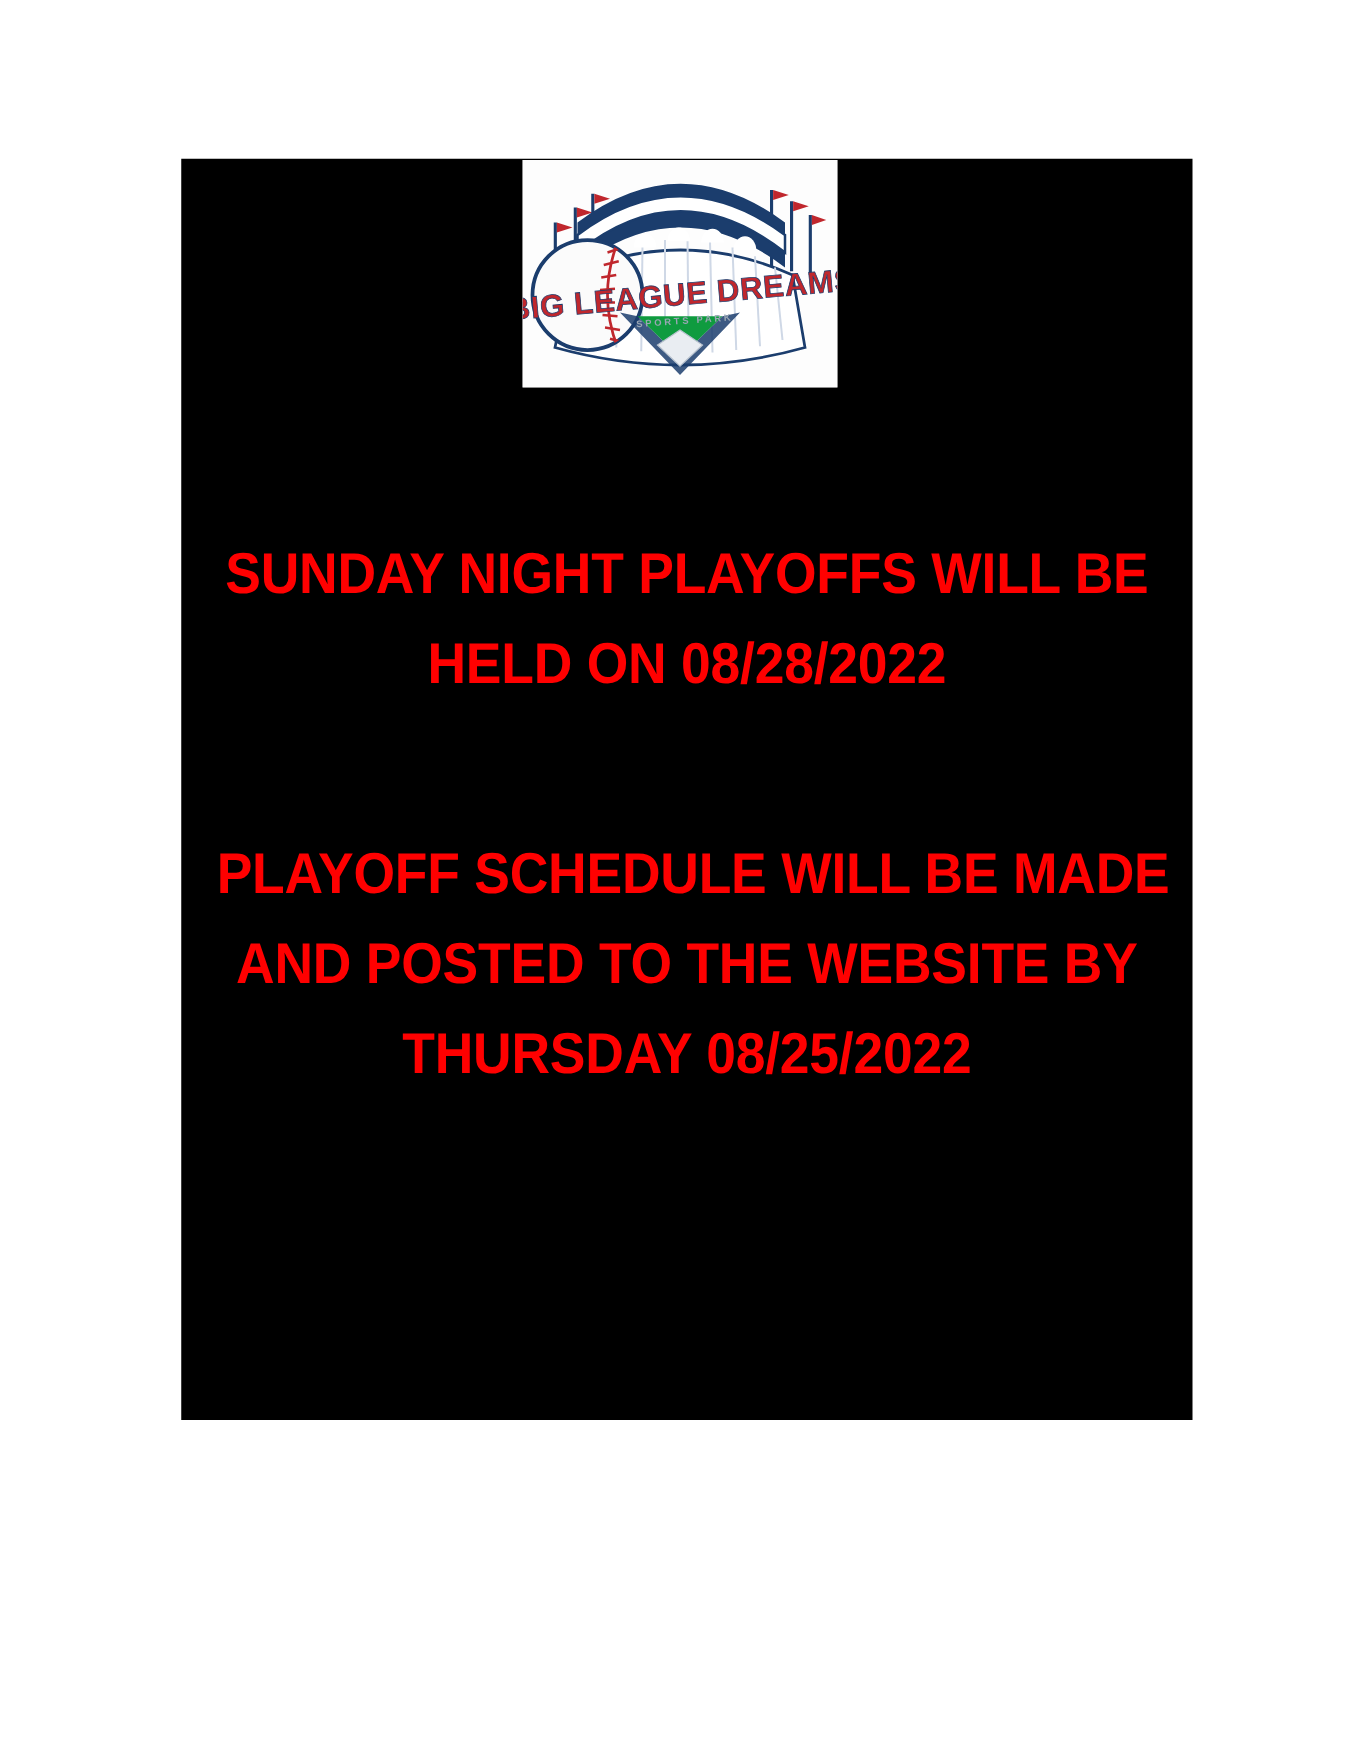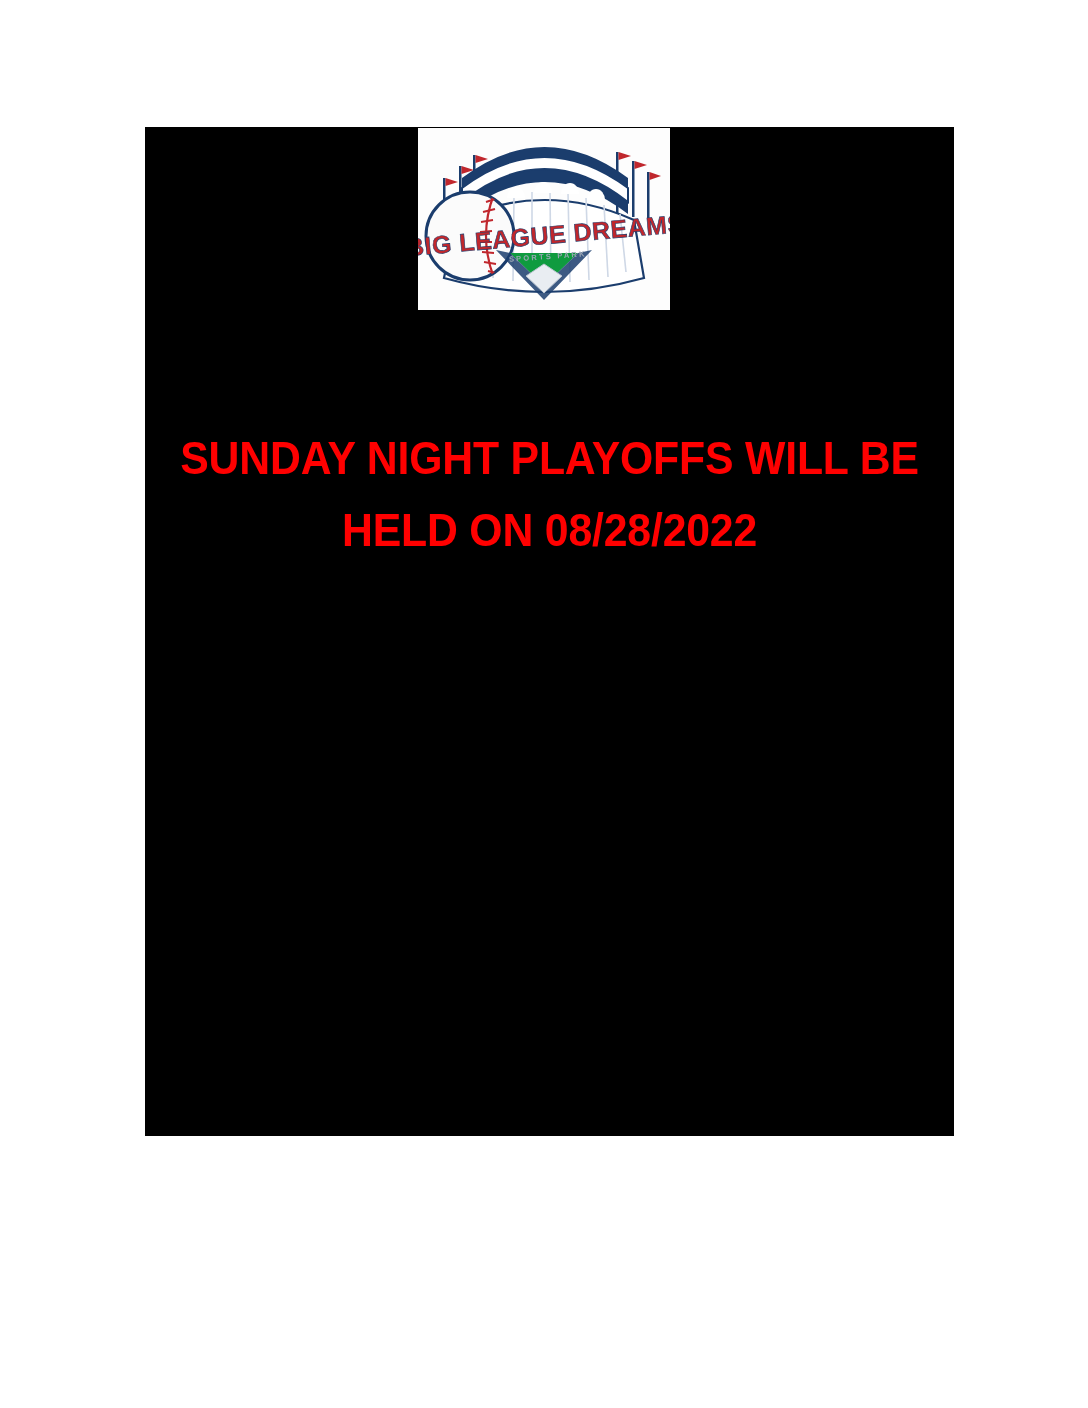--- a/index.html
+++ b/index.html
@@ -165,16 +165,21 @@
     </svg>
   </div>
 
   <div id="announcement-text">
 
     <div class="msg-block" id="msg-block-1">
       <span class="msg-line">SUNDAY NIGHT PLAYOFFS WILL BE</span>
       <span class="msg-line">HELD ON 08/28/2022</span>
     </div>
 
+    <div class="msg-block" id="msg-block-2">
+      <span class="msg-line">PLAYOFF SCHEDULE WILL BE MADE</span>
+      <span class="msg-line">AND POSTED TO THE WEBSITE BY</span>
+      <span class="msg-line">THURSDAY 08/25/2022</span>
+    </div>
 
   </div>
 
 </div>
 
 </body></html>

